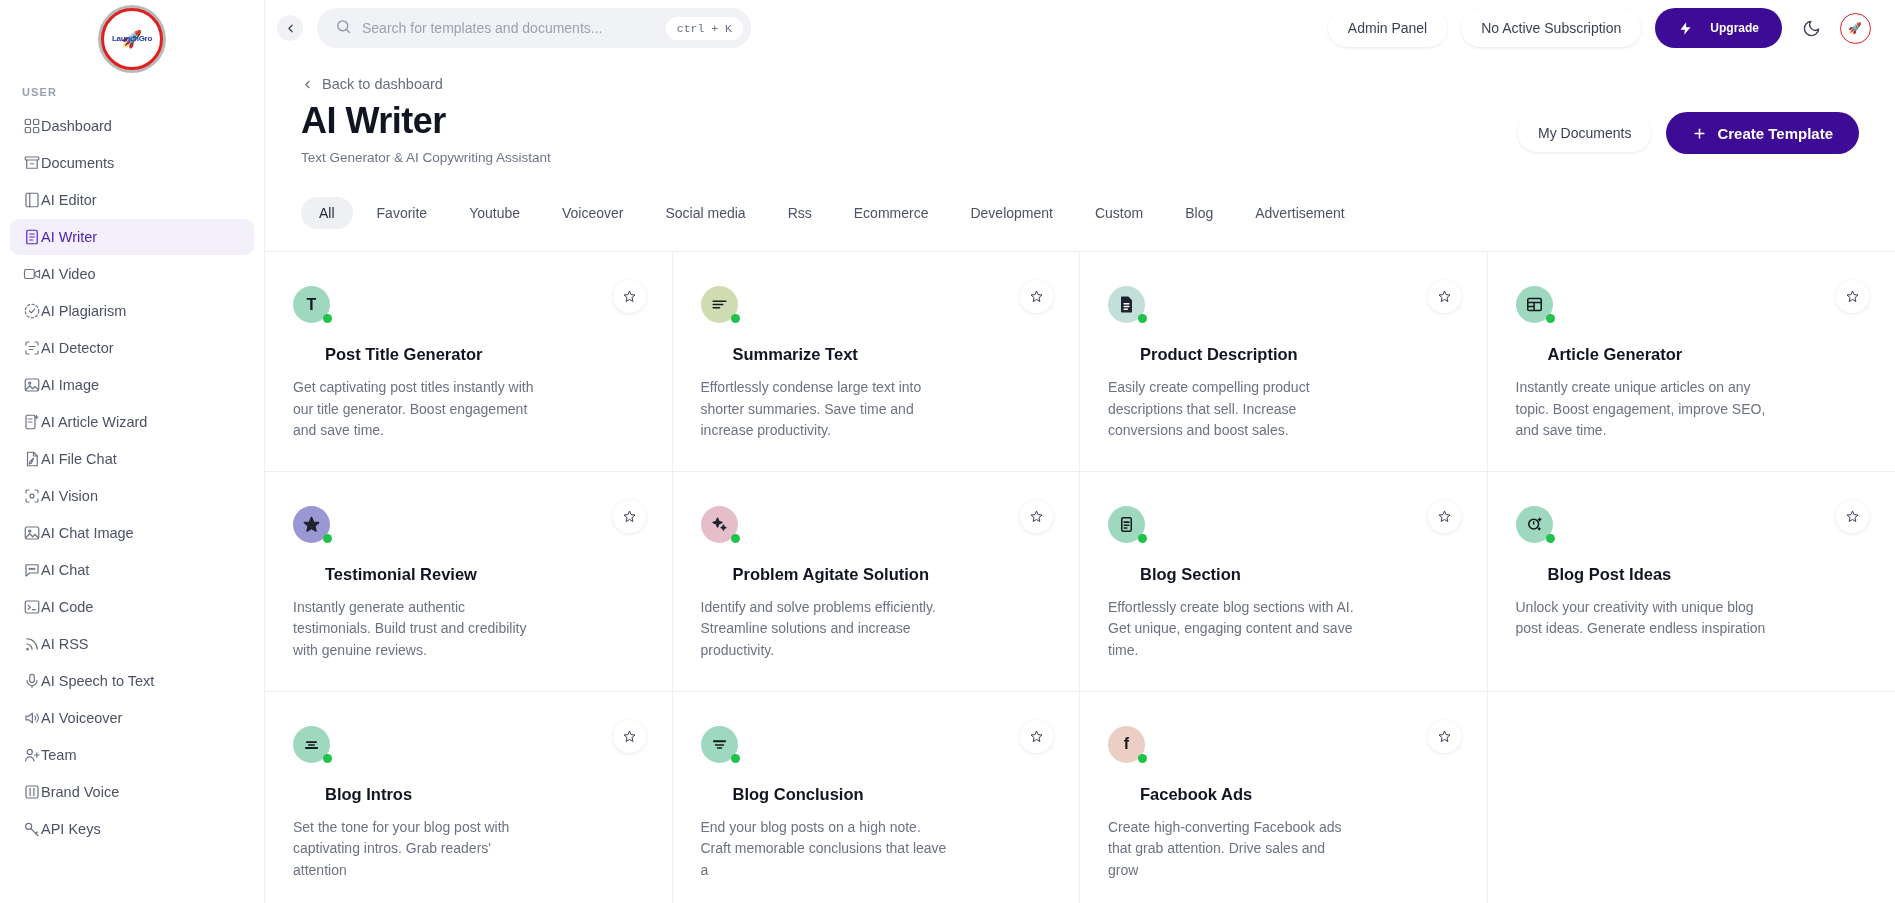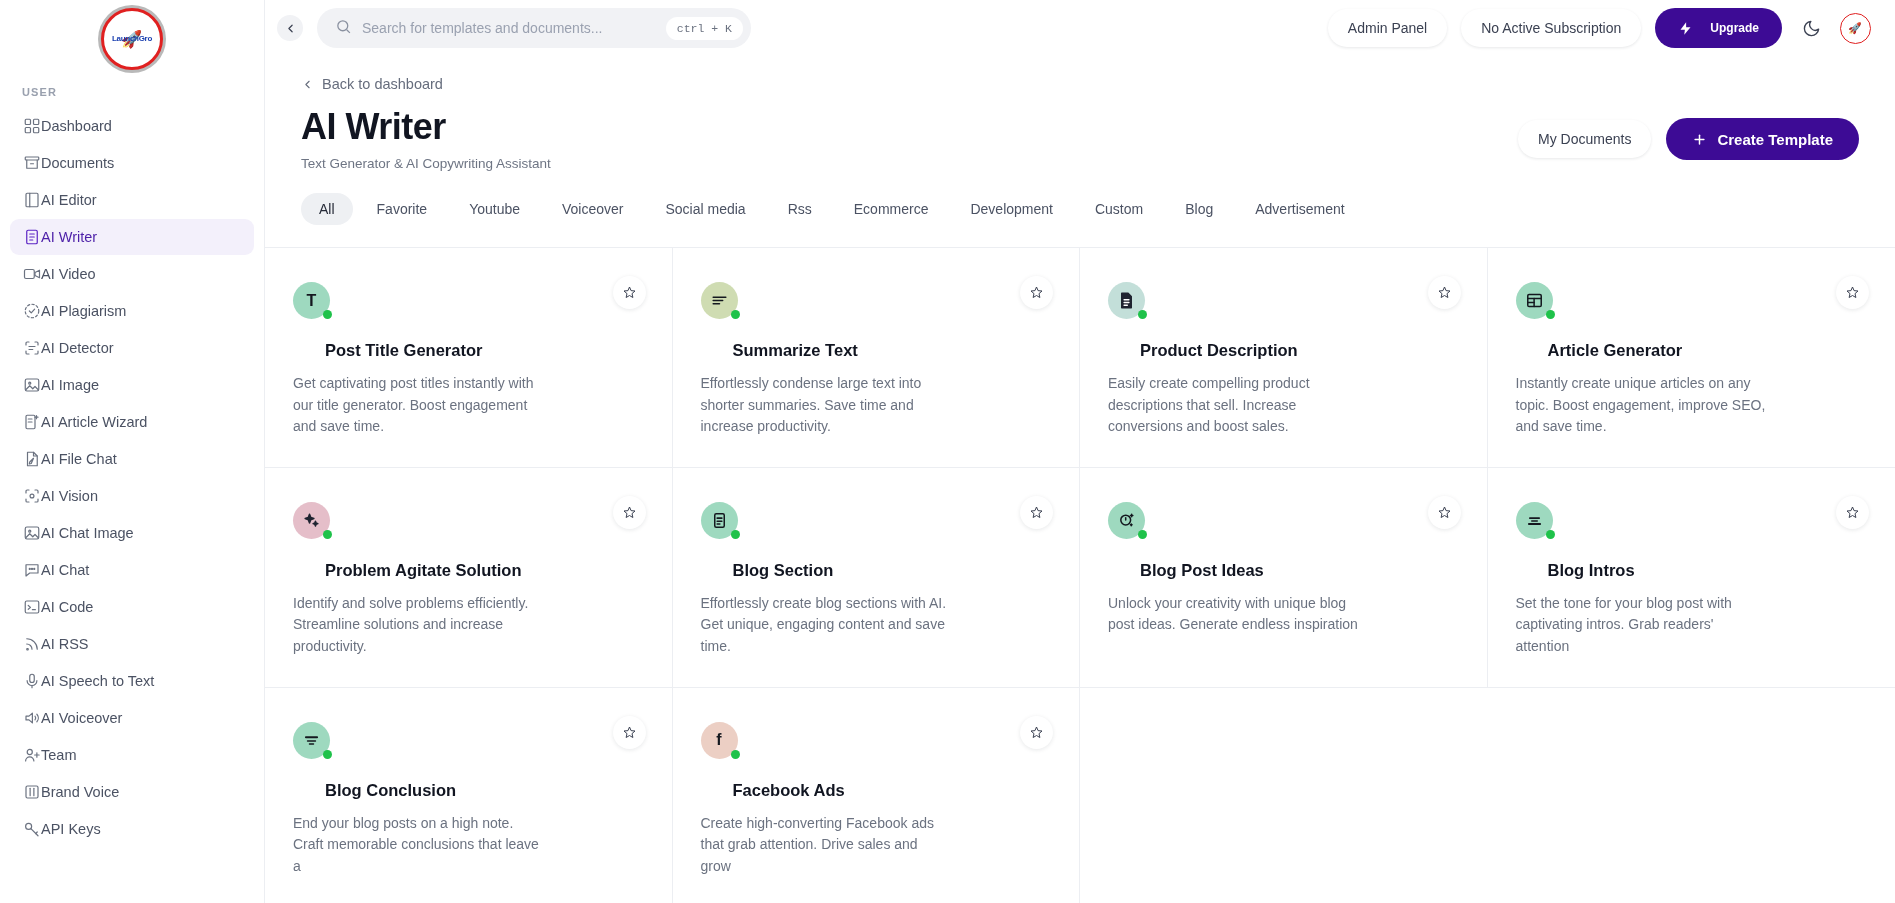--- a/index.html
+++ b/index.html
@@ -102,33 +102,33 @@
     border: 1.5px solid #e02020; background: #fff;
     display: flex; align-items: center; justify-content: center;
     font-size: 11px; cursor: pointer; overflow: hidden;
   }
 
   
   .content { flex: 1; padding: 20px 0 0 0; overflow: hidden; }
   .content-inner { padding: 0 36px 0 36px; }
   .back-link {
     display: flex; align-items: center; gap: 8px;
-    color: #666d7d; font-size: 14.5px; cursor: pointer; margin-bottom: 14px;
+    color: #666d7d; font-size: 14.5px; cursor: pointer; margin-bottom: 8px;
   }
   .title-row { display: flex; align-items: flex-start; }
   .page-title { font-size: 36px; font-weight: 800; letter-spacing: -0.5px; color: #111521; line-height: 1.15; }
   .page-sub { font-size: 13.5px; color: #6e7584; margin-top: 9px; }
   .title-actions { margin-left: auto; display: flex; align-items: center; gap: 15px; padding-top: 12px; }
   .create-btn {
     height: 42px; padding: 0 26px; border-radius: 22px;
     background: #3d0b95; color: #fff; border: none; cursor: pointer;
     display: flex; align-items: center; gap: 10px;
     font-family: "Liberation Sans", sans-serif; font-size: 15px; font-weight: 700;
   }
-  .tabs { display: flex; align-items: center; gap: 6px; margin-top: 22px; }
+  .tabs { display: flex; align-items: center; gap: 6px; margin-top: 32px; }
   .tab {
     padding: 8px 18px; border-radius: 18px; font-size: 14px;
     color: #4b5263; cursor: pointer; white-space: nowrap;
   }
   .tab.active { background: #eef0f3; color: #262b38; }
 
   
   .grid {
     margin-top: 22px;
     display: grid;
@@ -533,20 +533,35 @@
             </div>
             <button class="star-btn">
               <svg viewBox="0 0 24 24">
                 <polygon points="12 3.2 14.5 9 20.8 9.6 16 13.8 17.4 20 12 16.8 6.6 20 8 13.8 3.2 9.6 9.5 9"></polygon>
               </svg>
             </button>
             <div class="card-title">Article Generator</div>
             <div class="card-desc">Instantly create unique articles on any topic. Boost engagement, improve SEO, and save time.</div>
           </div>
           <div class="card">
+            <div class="card-icon" style="background:#9a98d4">
+              <svg viewBox="0 0 24 24">
+                <polygon points="12 3 14.6 9 21 9.6 16.2 13.9 17.6 20.3 12 17 6.4 20.3 7.8 13.9 3 9.6 9.4 9" fill="currentColor" stroke="currentColor"></polygon>
+              </svg>
+              <span class="dot"></span>
+            </div>
+            <button class="star-btn">
+              <svg viewBox="0 0 24 24">
+                <polygon points="12 3.2 14.5 9 20.8 9.6 16 13.8 17.4 20 12 16.8 6.6 20 8 13.8 3.2 9.6 9.5 9"></polygon>
+              </svg>
+            </button>
+            <div class="card-title">Testimonial Review</div>
+            <div class="card-desc">Instantly generate authentic testimonials. Build trust and credibility with genuine reviews.</div>
+          </div>
+          <div class="card">
             <div class="card-icon" style="background:#e5bec9">
               <svg viewBox="0 0 24 24">
                 <polygon points="9.5 4 11 8 15 9.5 11 11 9.5 15 8 11 4 9.5 8 8" fill="currentColor" stroke="currentColor"></polygon>
                 <polygon points="17 13 17.8 15.2 20 16 17.8 16.8 17 19 16.2 16.8 14 16 16.2 15.2" fill="currentColor" stroke="currentColor"></polygon>
               </svg>
               <span class="dot"></span>
             </div>
             <button class="star-btn">
               <svg viewBox="0 0 24 24">
                 <polygon points="12 3.2 14.5 9 20.8 9.6 16 13.8 17.4 20 12 16.8 6.6 20 8 13.8 3.2 9.6 9.5 9"></polygon>

